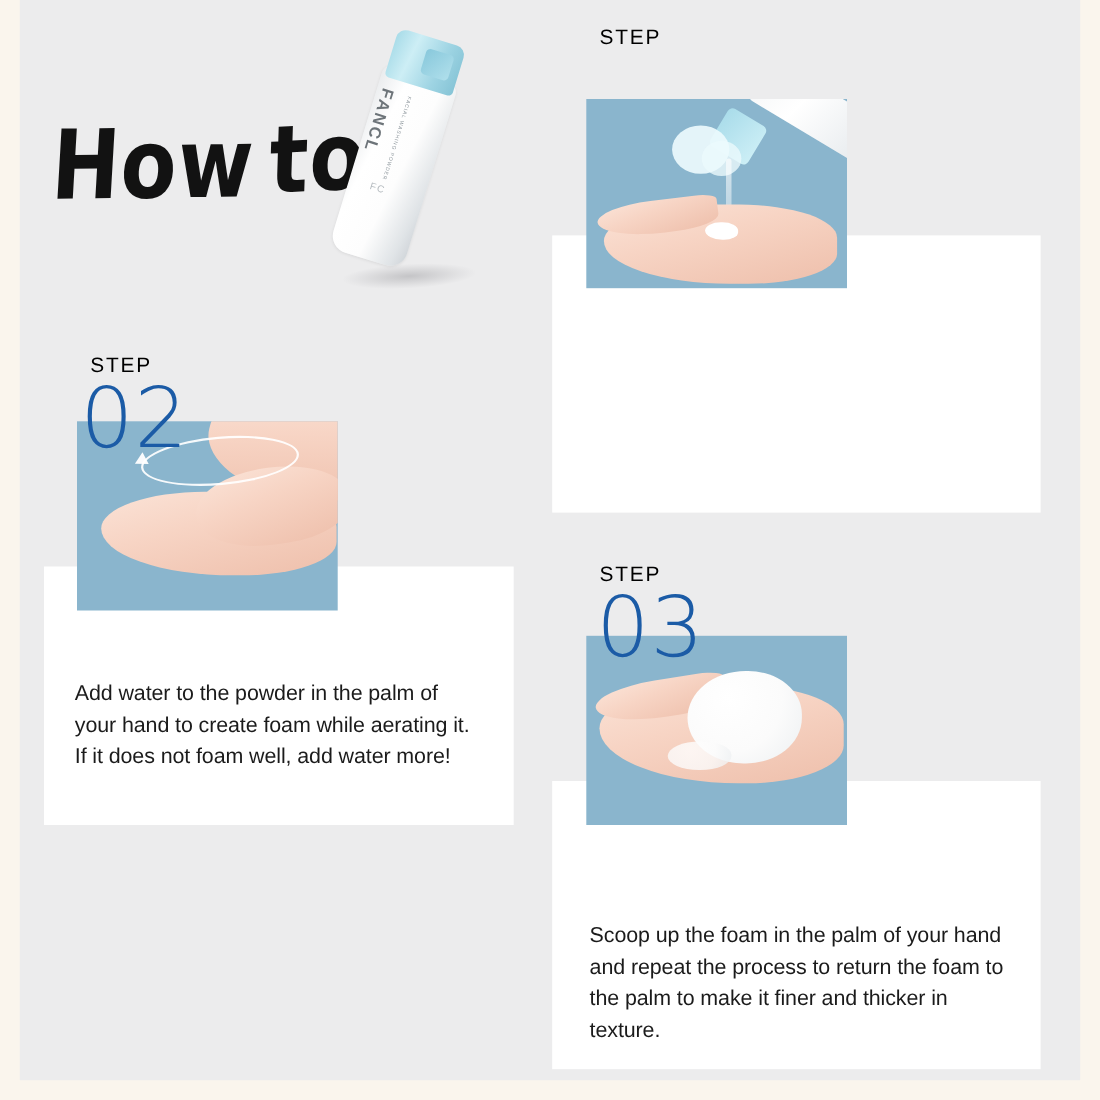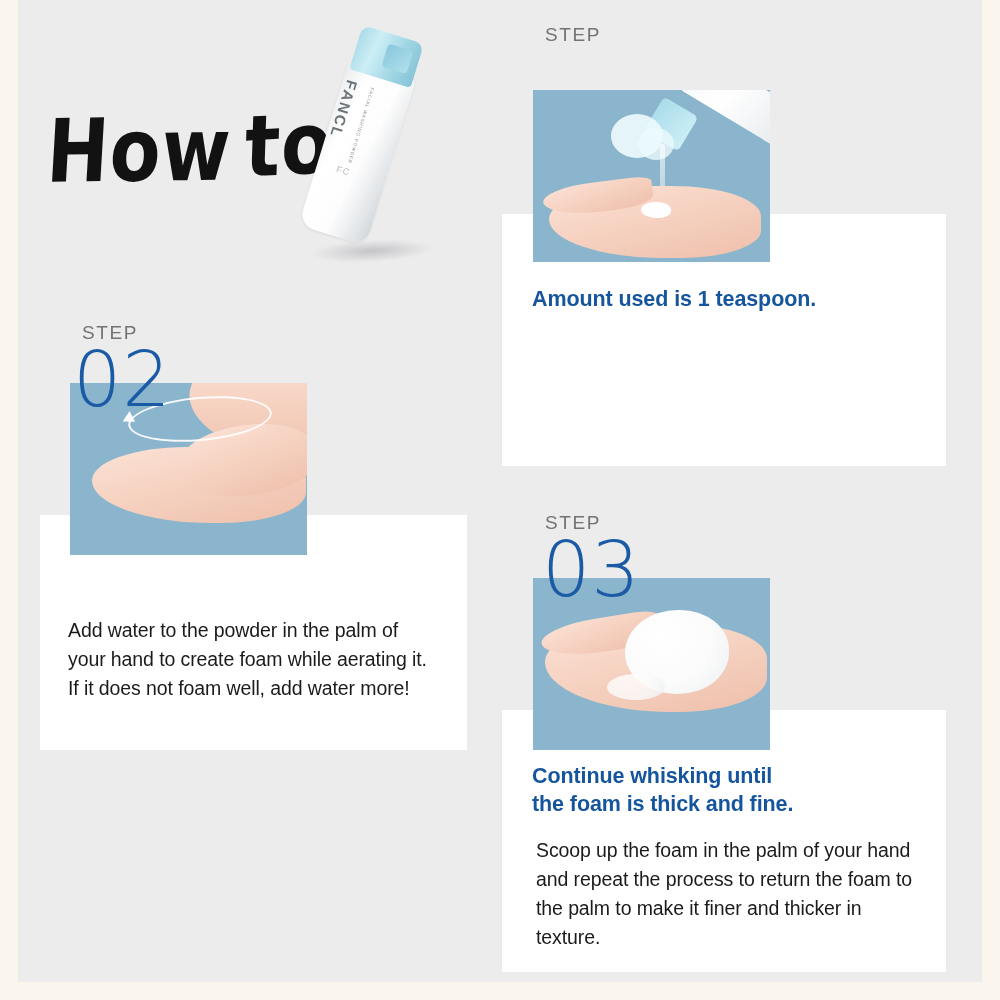--- a/index.html
+++ b/index.html
@@ -87,21 +87,21 @@
     background:radial-gradient(ellipse at center, rgba(120,120,125,.34) 0%, rgba(150,150,155,.10) 55%, rgba(0,0,0,0) 72%);
     transform:rotate(-3deg);
   }
 
   
   .card{ position:absolute; background:#ffffff; }
   .photo{ position:absolute; overflow:hidden; background:#8ab5cd; }
 
   .step-label{
     position:absolute;
-    color:#737373;
+    color:#000000;
     font-size:19px; letter-spacing:1.6px; font-weight:400;
   }
   .step-num{
     position:absolute;
     color:#1b5ba6;
     font-size:76px; font-weight:300;
     letter-spacing:1px; line-height:1;
     font-family:"DejaVu Sans", sans-serif;
   }
 
@@ -202,21 +202,20 @@
     <div class="droplet sc" style="left:78px; top:24px; width:52px; height:44px;"></div>
     <div class="droplet sc" style="left:105px; top:38px; width:36px; height:32px; opacity:.85;"></div>
     <div class="powder-stream sc" style="left:127px; top:54px; width:5px; height:72px; opacity:.75;"></div>
     <div class="hand sc" style="left:16px; top:96px; width:212px; height:72px; border-radius:46% 42% 38% 54%;"></div>
     <div class="hand sc" style="left:10px; top:92px; width:110px; height:30px; border-radius:50% 20% 40% 60%; transform:rotate(-7deg);"></div>
     <div class="powder-blob sc" style="left:108px; top:112px; width:30px; height:16px;"></div>
   </div>
 
   <div class="step-label" style="left:545px; top:24px;">STEP</div>
 
-  <div class="headline" style="left:532px; top:285px; width:400px;">Amount used is 1 teaspoon.</div>
 
   <div class="card" style="left:40px; top:515px; width:427px; height:235px;"></div>
 
   <div class="photo" style="left:70px; top:383px; width:237px; height:172px;">
     <div class="hand sc" style="left:118px; top:-18px; width:150px; height:86px; border-radius:46% 52% 40% 50%; transform:rotate(14deg);"></div>
     <div class="hand sc" style="left:22px; top:64px; width:214px; height:76px; border-radius:44% 42% 40% 56%;"></div>
     <div class="hand sc" style="left:108px; top:42px; width:140px; height:70px; border-radius:48% 50% 44% 48%; transform:rotate(-8deg);"></div>
     <div class="arrow-circle" style="left:58px; top:14px; width:144px; height:44px; transform:rotate(-5deg);"></div>
     <div class="arrow-head" style="left:52px; top:30px; transform:rotate(-28deg);"></div>
   </div>
@@ -231,19 +230,15 @@
   <div class="photo" style="left:533px; top:578px; width:237px; height:172px;">
     <div class="hand sc" style="left:12px; top:46px; width:222px; height:88px; border-radius:44% 40% 40% 58%;"></div>
     <div class="hand sc" style="left:8px; top:40px; width:120px; height:34px; border-radius:52% 22% 40% 58%; transform:rotate(-9deg);"></div>
     <div class="foam-ball sc" style="left:92px; top:32px; width:104px; height:84px;"></div>
     <div class="foam-ball sc" style="left:74px; top:96px; width:58px; height:26px; opacity:.8;"></div>
   </div>
 
   <div class="step-label" style="left:545px; top:512px;">STEP</div>
   <div class="step-num" style="left:542px; top:532px;">03</div>
 
-  <div class="headline" style="left:532px; top:762px; width:410px;">
-    <span>Continue whisking until</span><br>
-    <span>the foam is thick and fine.</span>
-  </div>
   <div class="bodytext" style="left:536px; top:836px; width:382px;">Scoop up the foam in the palm of your hand and repeat the process to return the foam to the palm to make it finer and thicker in texture.</div>
 
 </div>
 
 </body></html>

